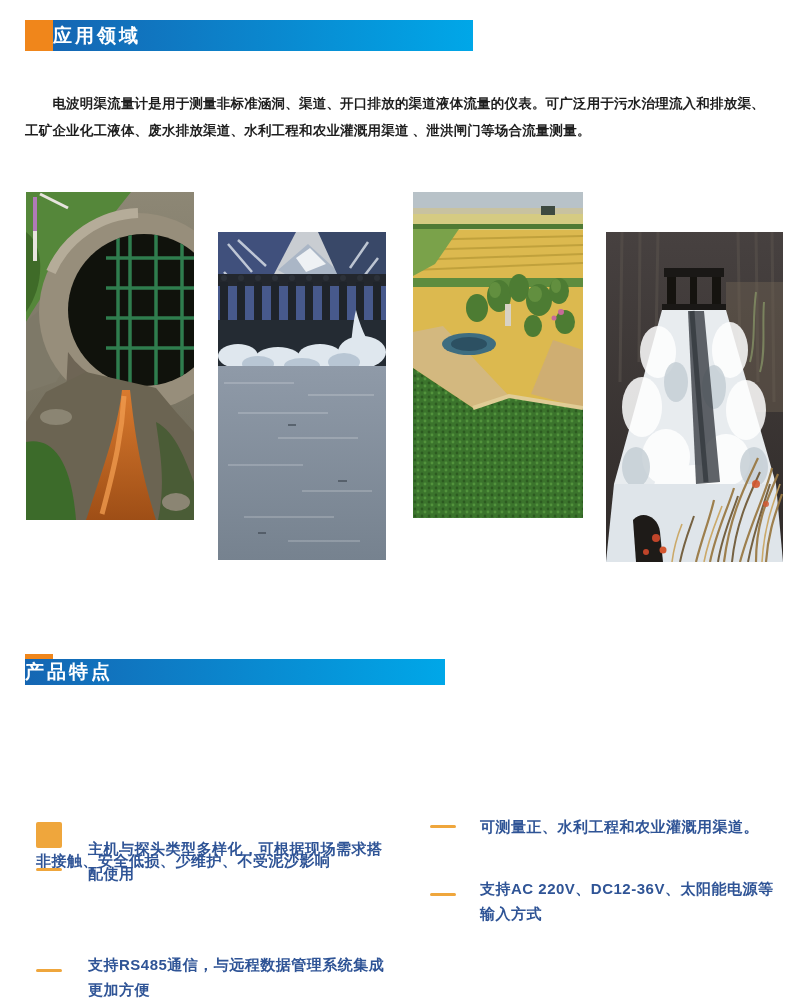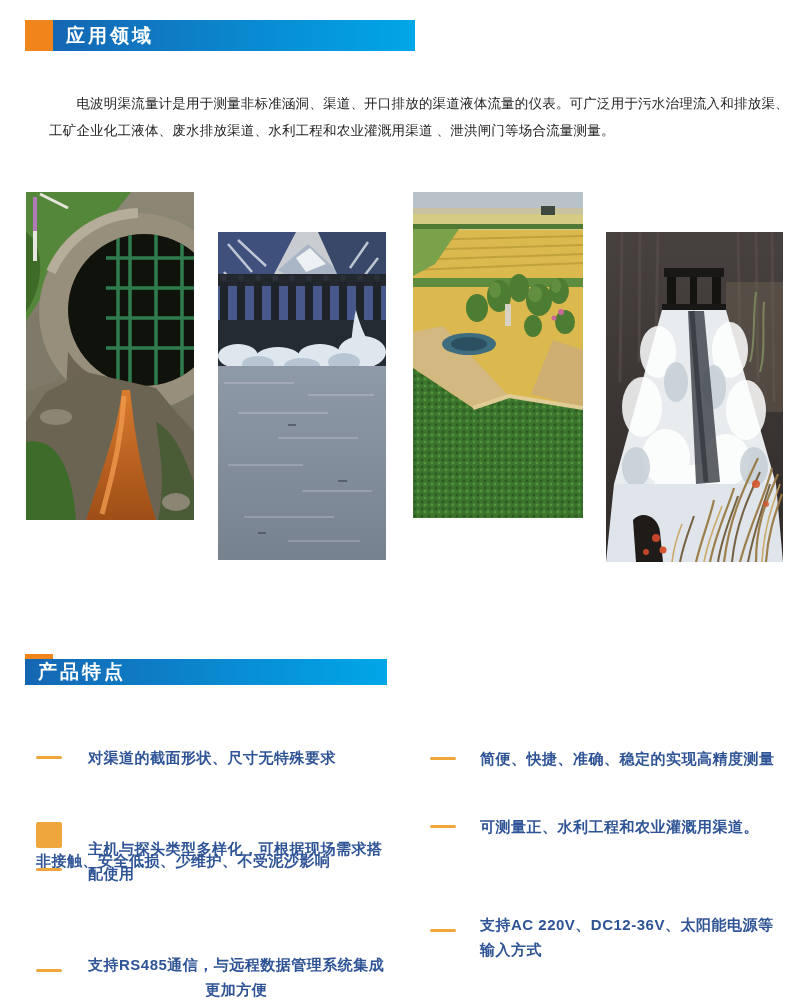--- a/index.html
+++ b/index.html
@@ -10,28 +10,28 @@
     --feature-text-blue:#2F5496;
     --body-text:#1E1E1E;
   }
   *{margin:0;padding:0;box-sizing:border-box;}
   body{background:#ffffff;font-family:"Liberation Sans","DejaVu Sans",sans-serif;}
   .page{position:relative;width:800px;height:1003px;background:#ffffff;overflow:hidden;}
 
   
   .banner{position:absolute;left:25px;display:flex;height:31px;}
   .banner .accent{width:28px;height:31px;background:var(--accent-orange);}
-  .banner .bar{width:362px;height:31px;display:flex;align-items:center;padding-left:13px;
+  .banner .bar{width:420px;height:31px;display:flex;align-items:center;
     background:linear-gradient(to right,var(--banner-blue-dark),var(--banner-blue-light));}
   .banner .bar span{color:#ffffff;font-size:19px;font-weight:bold;letter-spacing:3px;}
 
   
   .intro{position:absolute;left:25px;top:90px;width:745px;
-    font-size:13.5px;line-height:27px;font-weight:400;color:var(--body-text);
-    white-space:pre-line;letter-spacing:0.2px;margin-left:24px;}
+    font-size:13.5px;line-height:27px;font-weight:700;color:var(--body-text);
+    white-space:pre-line;letter-spacing:0.2px;}
 
   
   .photo{position:absolute;display:block;}
 
   
   .feat{position:absolute;display:flex;align-items:flex-start;}
   .feat .dash{flex:0 0 26px;width:26px;height:3px;border-radius:2px;background:var(--bullet-orange);margin-top:11px;}
   .feat.double .dash{margin-top:17px;}
   .feat.left .dash{margin-right:26px;}
   .feat.right .dash{margin-right:24px;}
@@ -284,46 +284,38 @@
     <circle cx="160" cy="272" r="3" fill="#d4562f" opacity="0.8"></circle>
   </svg>
 
   <div class="banner" style="top:654px;flex-direction:column;">
     <div class="accent"></div>
     <div class="bar">
       <span>产品特点</span>
     </div>
   </div>
 
-  <div class="feat left" style="left:36px;top:745px;">
-    <span class="dash"></span>
-    <span class="ftext">对渠道的截面形状、尺寸无特殊要求</span>
-  </div>
   <div class="feat left" style="left:36px;top:811px;flex-direction:column;">
     <span class="dash"></span>
     <span class="ftext">非接触、安全低损、少维护、不受泥沙影响</span>
   </div>
   <div class="feat left double" style="left:36px;top:836px;align-items:center;">
     <span class="dash"></span>
     <span class="ftext">主机与探头类型多样化，可根据现场需求搭
 配使用</span>
   </div>
-  <div class="feat left double" style="left:36px;top:952px;text-align:center;">
+  <div class="feat left double" style="left:36px;top:952px;">
     <span class="dash"></span>
     <span class="ftext">支持RS485通信，与远程数据管理系统集成
 更加方便</span>
   </div>
 
-  <div class="feat right" style="left:430px;top:746px;">
-    <span class="dash"></span>
-    <span class="ftext">简便、快捷、准确、稳定的实现高精度测量</span>
-  </div>
   <div class="feat right" style="left:430px;top:814px;">
     <span class="dash"></span>
     <span class="ftext">可测量正、水利工程和农业灌溉用渠道。</span>
   </div>
-  <div class="feat right double" style="left:430px;top:876px;margin-top:36px;">
+  <div class="feat right double" style="left:430px;top:876px;">
     <span class="dash"></span>
     <span class="ftext">支持AC 220V、DC12-36V、太阳能电源等
 输入方式</span>
   </div>
 
 </div>
 
 </body></html>

